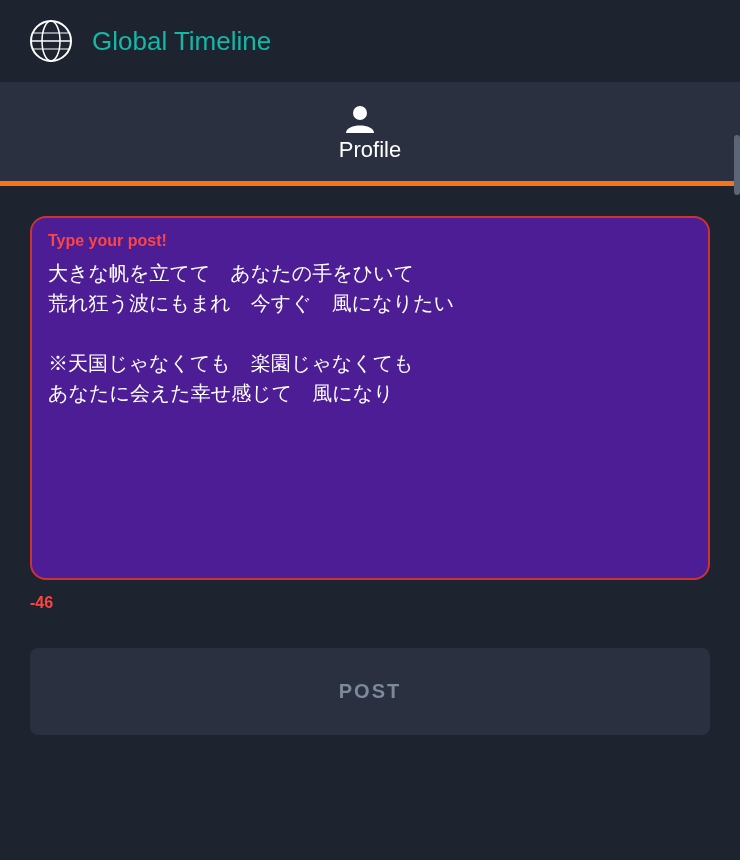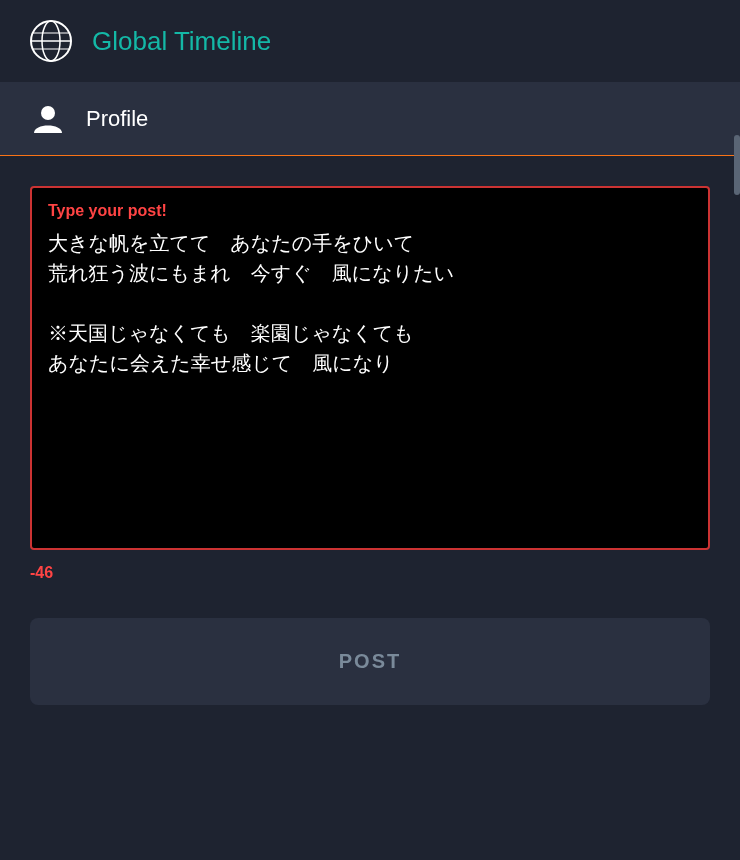--- a/index.html
+++ b/index.html
@@ -38,22 +38,23 @@
       font-weight: 500;
       color: #14b8a6;
     }
 
     
     .profile-bar {
       display: flex;
       align-items: center;
       padding: 18px 30px;
       background-color: #2a3040;
-      border-bottom: 1px solid #f97316;
+      border-bottom: 5px solid #f97316;
       cursor: pointer;
+      flex-direction: column;
     }
 
     .profile-icon-wrap {
       width: 36px;
       height: 36px;
       margin-right: 20px;
       flex-shrink: 0;
       display: flex;
       align-items: center;
       justify-content: center;
@@ -65,22 +66,22 @@
       color: #ffffff;
     }
 
     
     .main-content {
       padding: 30px 30px 20px 30px;
     }
 
     
     .post-card {
-      background-color: #000000;
-      border-radius: 4px;
+      background-color: #4c1d95;
+      border-radius: 16px;
       border: 2px solid #cc3333;
       overflow: hidden;
       margin-bottom: 10px;
     }
 
     .post-placeholder {
       color: #ff4444;
       font-size: 16px;
       font-weight: 600;
       padding: 14px 16px 4px 16px;

